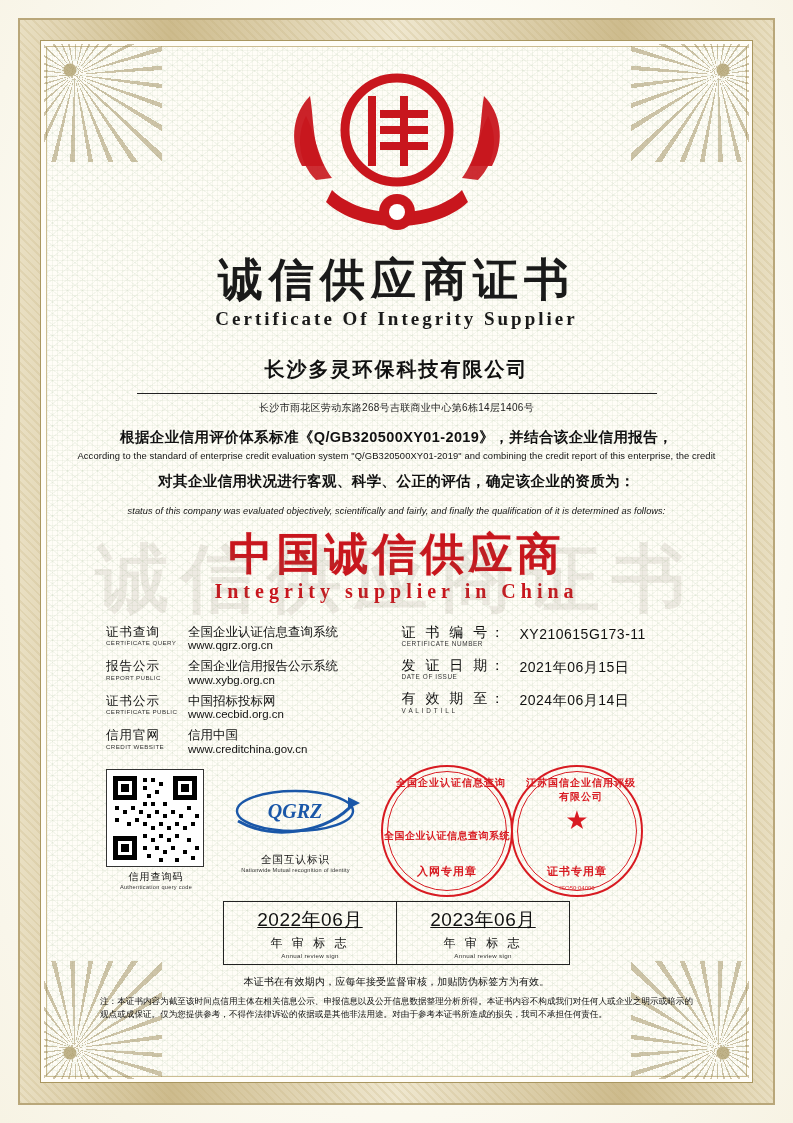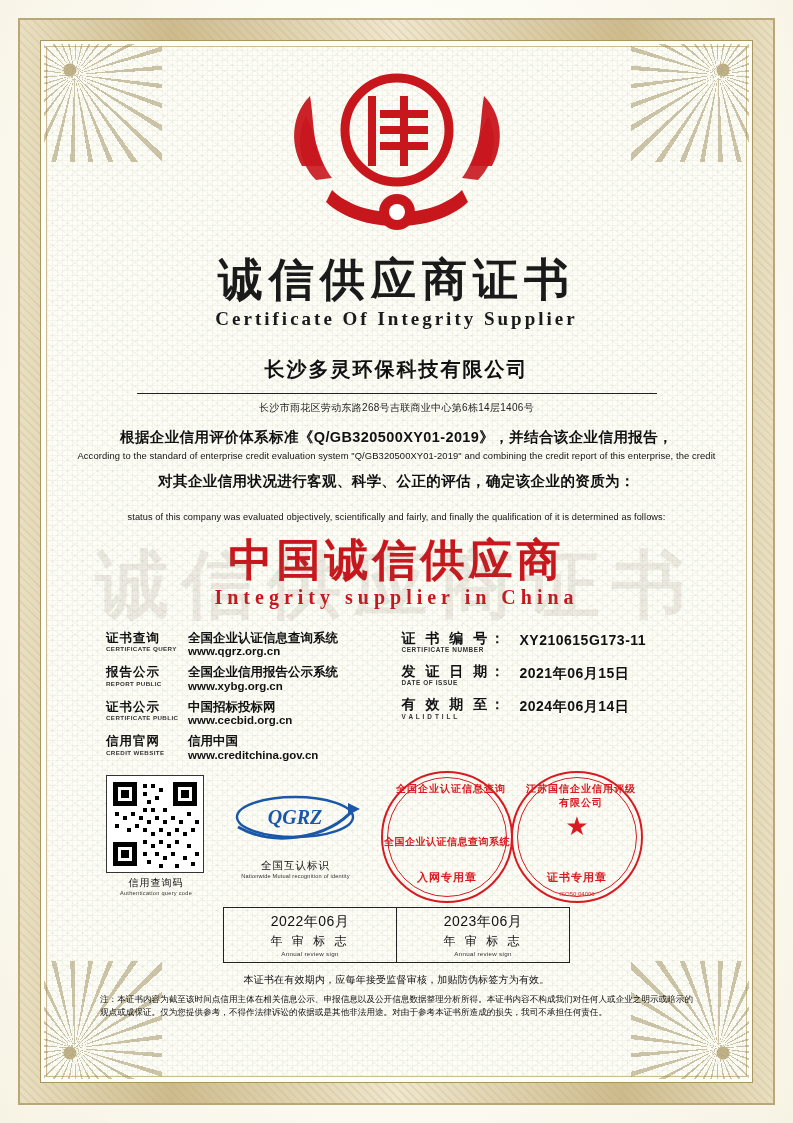--- a/index.html
+++ b/index.html
@@ -86,21 +86,21 @@
     margin-top:13px;
   }
   .para .cn{
     font-size:14.5px;color:#111;font-weight:bold;letter-spacing:.4px;
   }
   .para .en{
     font-size:9.4px;color:#111;margin-top:3px;letter-spacing:.1px;
   }
   .para2{margin-top:11px;}
   .para2 .cn{font-size:14.5px;font-weight:bold;color:#111;}
-  .para2 .en{font-size:9.2px;color:#111;margin-top:21px;}
+  .para2 .en{font-size:9.2px;color:#111;margin-top:15px;font-style:italic;}
 
   .award-cn{
     font-family:"Liberation Serif", serif;
     font-size:44px;font-weight:bold;color:#c8161d;letter-spacing:4px;
     margin-top:16px;line-height:1.05;
     text-shadow:0 0 1px rgba(200,22,29,.4);
   }
   .award-en{
     font-family:"Liberation Serif", serif;
     font-size:20px;font-weight:bold;color:#c8161d;letter-spacing:5px;margin-top:2px;
@@ -108,21 +108,21 @@
   
   .watermark{
     position:absolute;left:0;right:0;top:352px;
     font-family:"Liberation Serif", serif;
     font-size:74px;font-weight:bold;color:rgba(120,110,90,.13);
     letter-spacing:12px;pointer-events:none;
   }
   
   .info{
     display:flex;justify-content:space-between;
-    margin:22px 36px 0 46px;text-align:left;font-weight:bold;
+    margin:22px 36px 0 46px;text-align:left;
   }
   .info-left{width:300px;}
   .info-right{width:300px;}
   .irow{display:flex;align-items:flex-start;margin-bottom:7px;}
   .ilabel{width:82px;flex:0 0 82px;}
   .ilabel .cn{font-size:12.5px;color:#111;letter-spacing:1px;display:block;line-height:1.15;}
   .ilabel .en{font-size:6.2px;color:#333;letter-spacing:.4px;display:block;}
   .ival{font-size:12.5px;color:#111;line-height:1.15;}
   .ival .l2{display:block;font-size:11.5px;color:#111;}
   
@@ -172,21 +172,21 @@
   }
   .seal .tiny{
     position:absolute;left:0;right:0;bottom:4px;text-align:center;font-size:6px;
   }
   
   .annual{
     width:345px;margin:4px auto 0;border:1px solid #222;display:flex;
   }
   .acell{flex:1;text-align:center;padding:5px 0 5px;}
   .acell + .acell{border-left:1px solid #222;}
-  .acell .y{font-size:14px;color:#111;letter-spacing:.5px;}
+  .acell .y{font-size:19px;color:#111;letter-spacing:.5px;text-decoration:underline;}
   .acell .l{font-size:12px;color:#111;letter-spacing:3px;margin-top:2px;}
   .acell .e{font-size:6.2px;color:#333;letter-spacing:.3px;}
   
   .note1{font-size:10px;color:#111;margin-top:10px;letter-spacing:.2px;}
   .note2{
     font-size:8.6px;color:#111;text-align:left;margin:6px 34px 0 40px;line-height:1.55;
   }
 </style>
 </head>
 <body>

